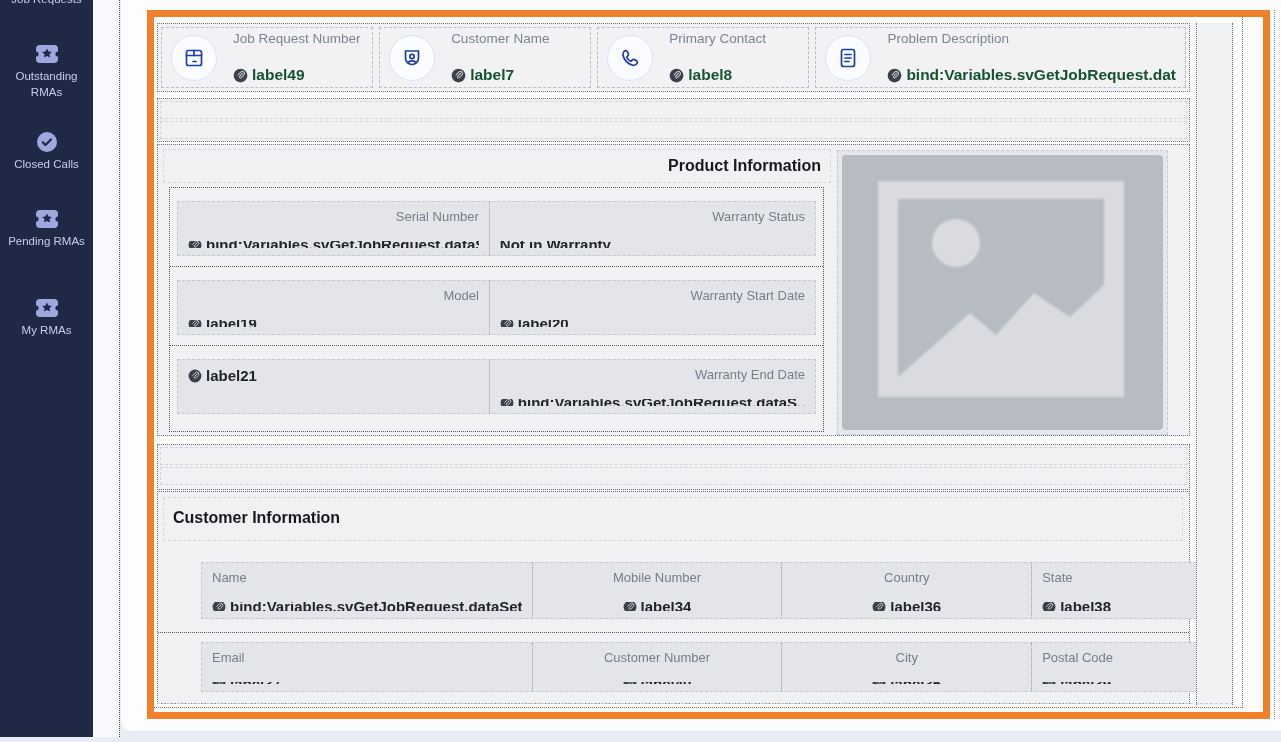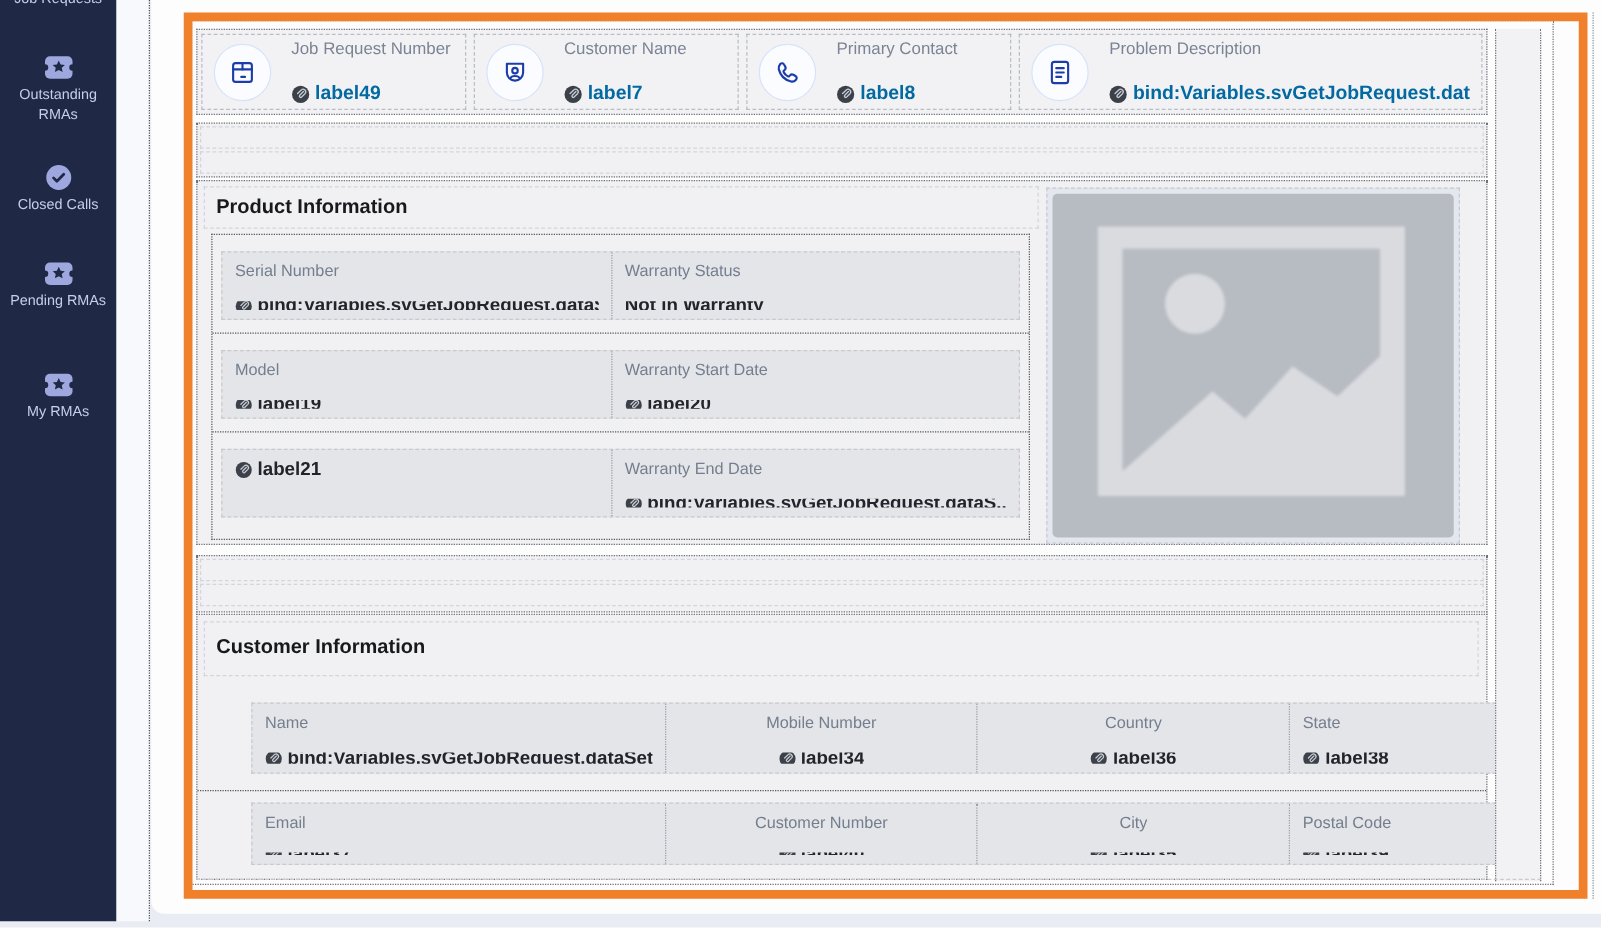--- a/index.html
+++ b/index.html
@@ -21,21 +21,21 @@
   .wrapper { position:absolute; left:152px; top:16px; width:1091px; height:692px; border:1px dotted #6e727a; background:#fdfdfe; z-index:3; }
   .right-strip { position:absolute; left:1043px; top:6px; width:37px; height:682px; background:#f2f2f4; border-left:1px dotted #6e727a; border-right:1px dotted #6e727a; }
   .bottom-dash { position:absolute; left:4px; top:686px; width:1076px; border-top:1px dashed #c7cacf; }
 
   
   .top-row { position:absolute; left:4px; top:6px; width:1033px; height:69px; background:#f2f2f4; border:1px dotted #6e727a; display:flex; gap:6px; padding:3px; }
   .card { flex:1 1 0; border:1px dashed #b9bdc4; background:#f2f2f4; display:flex; align-items:center; padding:4px 9px; position:relative; overflow:visible; }
   .icon-circle { flex:0 0 46px; width:46px; height:46px; border-radius:50%; background:#fbfcff; border:1px solid #d7e3fb; display:flex; align-items:center; justify-content:center; margin-right:16px; }
   .card-texts { display:flex; flex-direction:column; gap:20px; min-width:0; }
   .card-label { font-size:13.5px; color:#7a8494; }
-  .card-value { font-size:15.5px; font-weight:700; color:#0369a1; display:flex; align-items:center; gap:4px; }
+  .card-value { font-size:15.5px; font-weight:700; color:#14532d; display:flex; align-items:center; gap:4px; }
   .nowrap { white-space:nowrap; }
 
   
   .spacer { position:absolute; left:4px; width:1033px; background:#f1f1f3; border:1px dotted #6e727a; }
   .spacer .sub { margin:2px; height:18px; border:1px dashed #d2d5d9; }
   .spacer .sub + .sub { margin-top:0; }
 
   
   .panel { position:absolute; left:4px; width:1033px; background:#f1f1f3; border:1px dotted #6e727a; }
   .title-wrap { position:absolute; border:1px dashed #d2d5d9; }
@@ -219,21 +219,21 @@
           </span>
         </span>
       </div>
     </div>
 
     <div class="spacer" style="top:81px; height:44px;">
       <div class="sub"></div>
       <div class="sub"></div>
     </div>
 
-    <div class="panel" style="top:127px; height:292px;">
+    <div class="panel" style="top:127px; height:292px;text-align:right;">
       <div class="title-wrap" style="left:5px; top:4px; width:668px; height:34px;">
         <div class="panel-title">Product Information</div>
       </div>
 
       <div class="fields">
 
         <div class="fgroup">
           <div class="frow">
             <div class="fcell fc1">
               <span class="flabel">Serial Number</span>

